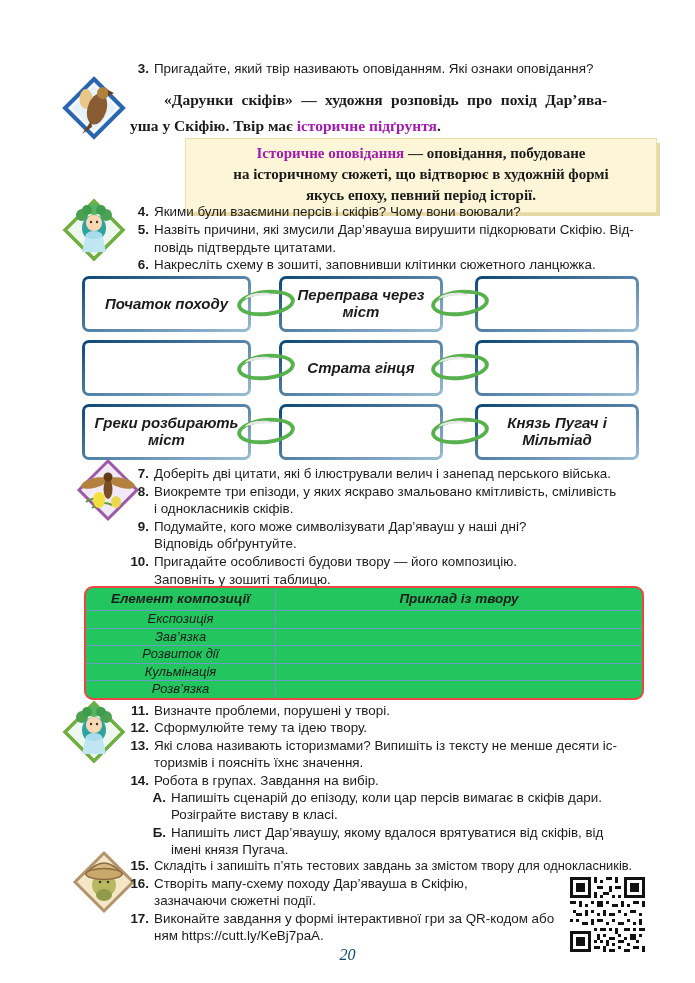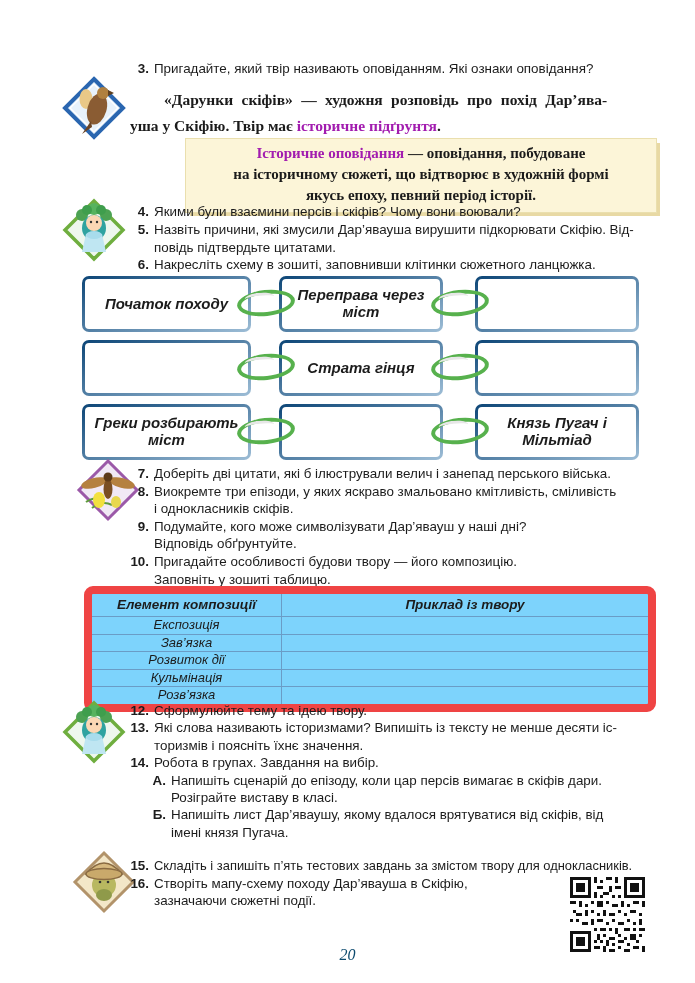--- a/index.html
+++ b/index.html
@@ -41,22 +41,22 @@
         font-weight:bold;font-style:italic;font-size:15px;line-height:1.12;padding:0 6px;}
   .ring{position:absolute;width:50px;height:18px;border:4px solid #57b14d;border-radius:50%;
         transform:rotate(-6deg);background:transparent;}
   .ring:before{content:"";position:absolute;left:4px;top:-2px;width:30px;height:8px;
         border-top:3px solid #e7e7e7;border-radius:50%;}
   .r1a{left:155px;top:14px;} .r1b{left:349px;top:14px;}
   .r2a{left:155px;top:78px;} .r2b{left:349px;top:78px;}
   .r3a{left:155px;top:142px;} .r3b{left:349px;top:142px;}
 
   
-  .ctable{position:absolute;left:84px;top:586px;width:556px;border:8px solid #ef4444;border-radius:9px;
-          overflow:hidden;background:#7dd3fc;font-style:italic;}
+  .ctable{position:absolute;left:84px;top:586px;width:556px;border:2px solid #ef4444;border-radius:9px;
+          overflow:hidden;background:#22c55e;font-style:italic;}
   .trow{display:grid;grid-template-columns:190px 1fr;border-top:1.5px solid #6a9cc6;}
   .trow:first-child{border-top:none;}
   .tc{border-right:1.5px solid #6a9cc6;text-align:center;}
   .te{}
   .thead .tc,.thead .te{font-weight:bold;font-size:13.5px;line-height:22px;height:22px;}
   .tdata .tc,.tdata .te{font-size:13px;line-height:16.5px;height:16.5px;}
 
   .qr{position:absolute;left:570px;top:877px;width:75px;height:75px;}
   .pagenum{position:absolute;left:0;top:946px;width:695px;text-align:center;
            font-family:"Liberation Serif",serif;font-style:italic;font-size:16px;color:#0c4a6e;}
@@ -239,20 +239,26 @@
       <circle cx="32" cy="25" r="8" fill="#fcd7b4"></circle>
       <circle cx="29" cy="24" r="1.2" fill="#333"></circle>
         <circle cx="35" cy="24" r="1.2" fill="#333"></circle>
       <path d="M24 36 L20 54 L44 54 L40 36 Z" fill="#bfe6f2"></path>
       <ellipse cx="32" cy="37" rx="8" ry="4" fill="#a8dcEC"></ellipse>
     </svg>
   </div>
 
   <div class="qgroup" style="top:702px;line-height:17.4px;">
     <div class="qi">
+      <span class="qn">11.</span>
+      <span class="qt">
+          <span class="ln">Визначте проблеми, порушені у творі.</span>
+        </span>
+    </div>
+    <div class="qi">
       <span class="qn">12.</span>
       <span class="qt">
           <span class="ln">Сформулюйте тему та ідею твору.</span>
         </span>
     </div>
     <div class="qi">
       <span class="qn">13.</span>
       <span class="qt">
         <span class="ln">Які слова називають історизмами? Випишіть із тексту не менше десяти іс-</span>
         <span class="ln">торизмів і поясніть їхнє значення.</span>
@@ -297,20 +303,27 @@
       <span class="qn">15.</span>
       <span class="qt">
           <span class="ln" style="font-size:12.9px;">Складіть і запишіть п’ять тестових завдань за змістом твору для однокласників.</span>
         </span>
     </div>
     <div class="qi">
       <span class="qn">16.</span>
       <span class="qt">
         <span class="ln">Створіть мапу-схему походу Дар’явауша в Скіфію,</span>
         <span class="ln">зазначаючи сюжетні події.</span>
+      </span>
+    </div>
+    <div class="qi">
+      <span class="qn">17.</span>
+      <span class="qt">
+        <span class="ln">Виконайте завдання у формі інтерактивної гри за QR-кодом або</span>
+        <span class="ln">ням https://cutt.ly/KeBj7paA.</span>
       </span>
     </div>
   </div>
 
   <div class="qr">
     <svg width="75" height="75" viewBox="0 0 25 25" shape-rendering="crispEdges">
       <rect width="25" height="25" fill="#fff"></rect>
       <g fill="#111">
         <rect x="0" y="0" width="7" height="7"></rect>
           <rect x="18" y="0" width="7" height="7"></rect>

